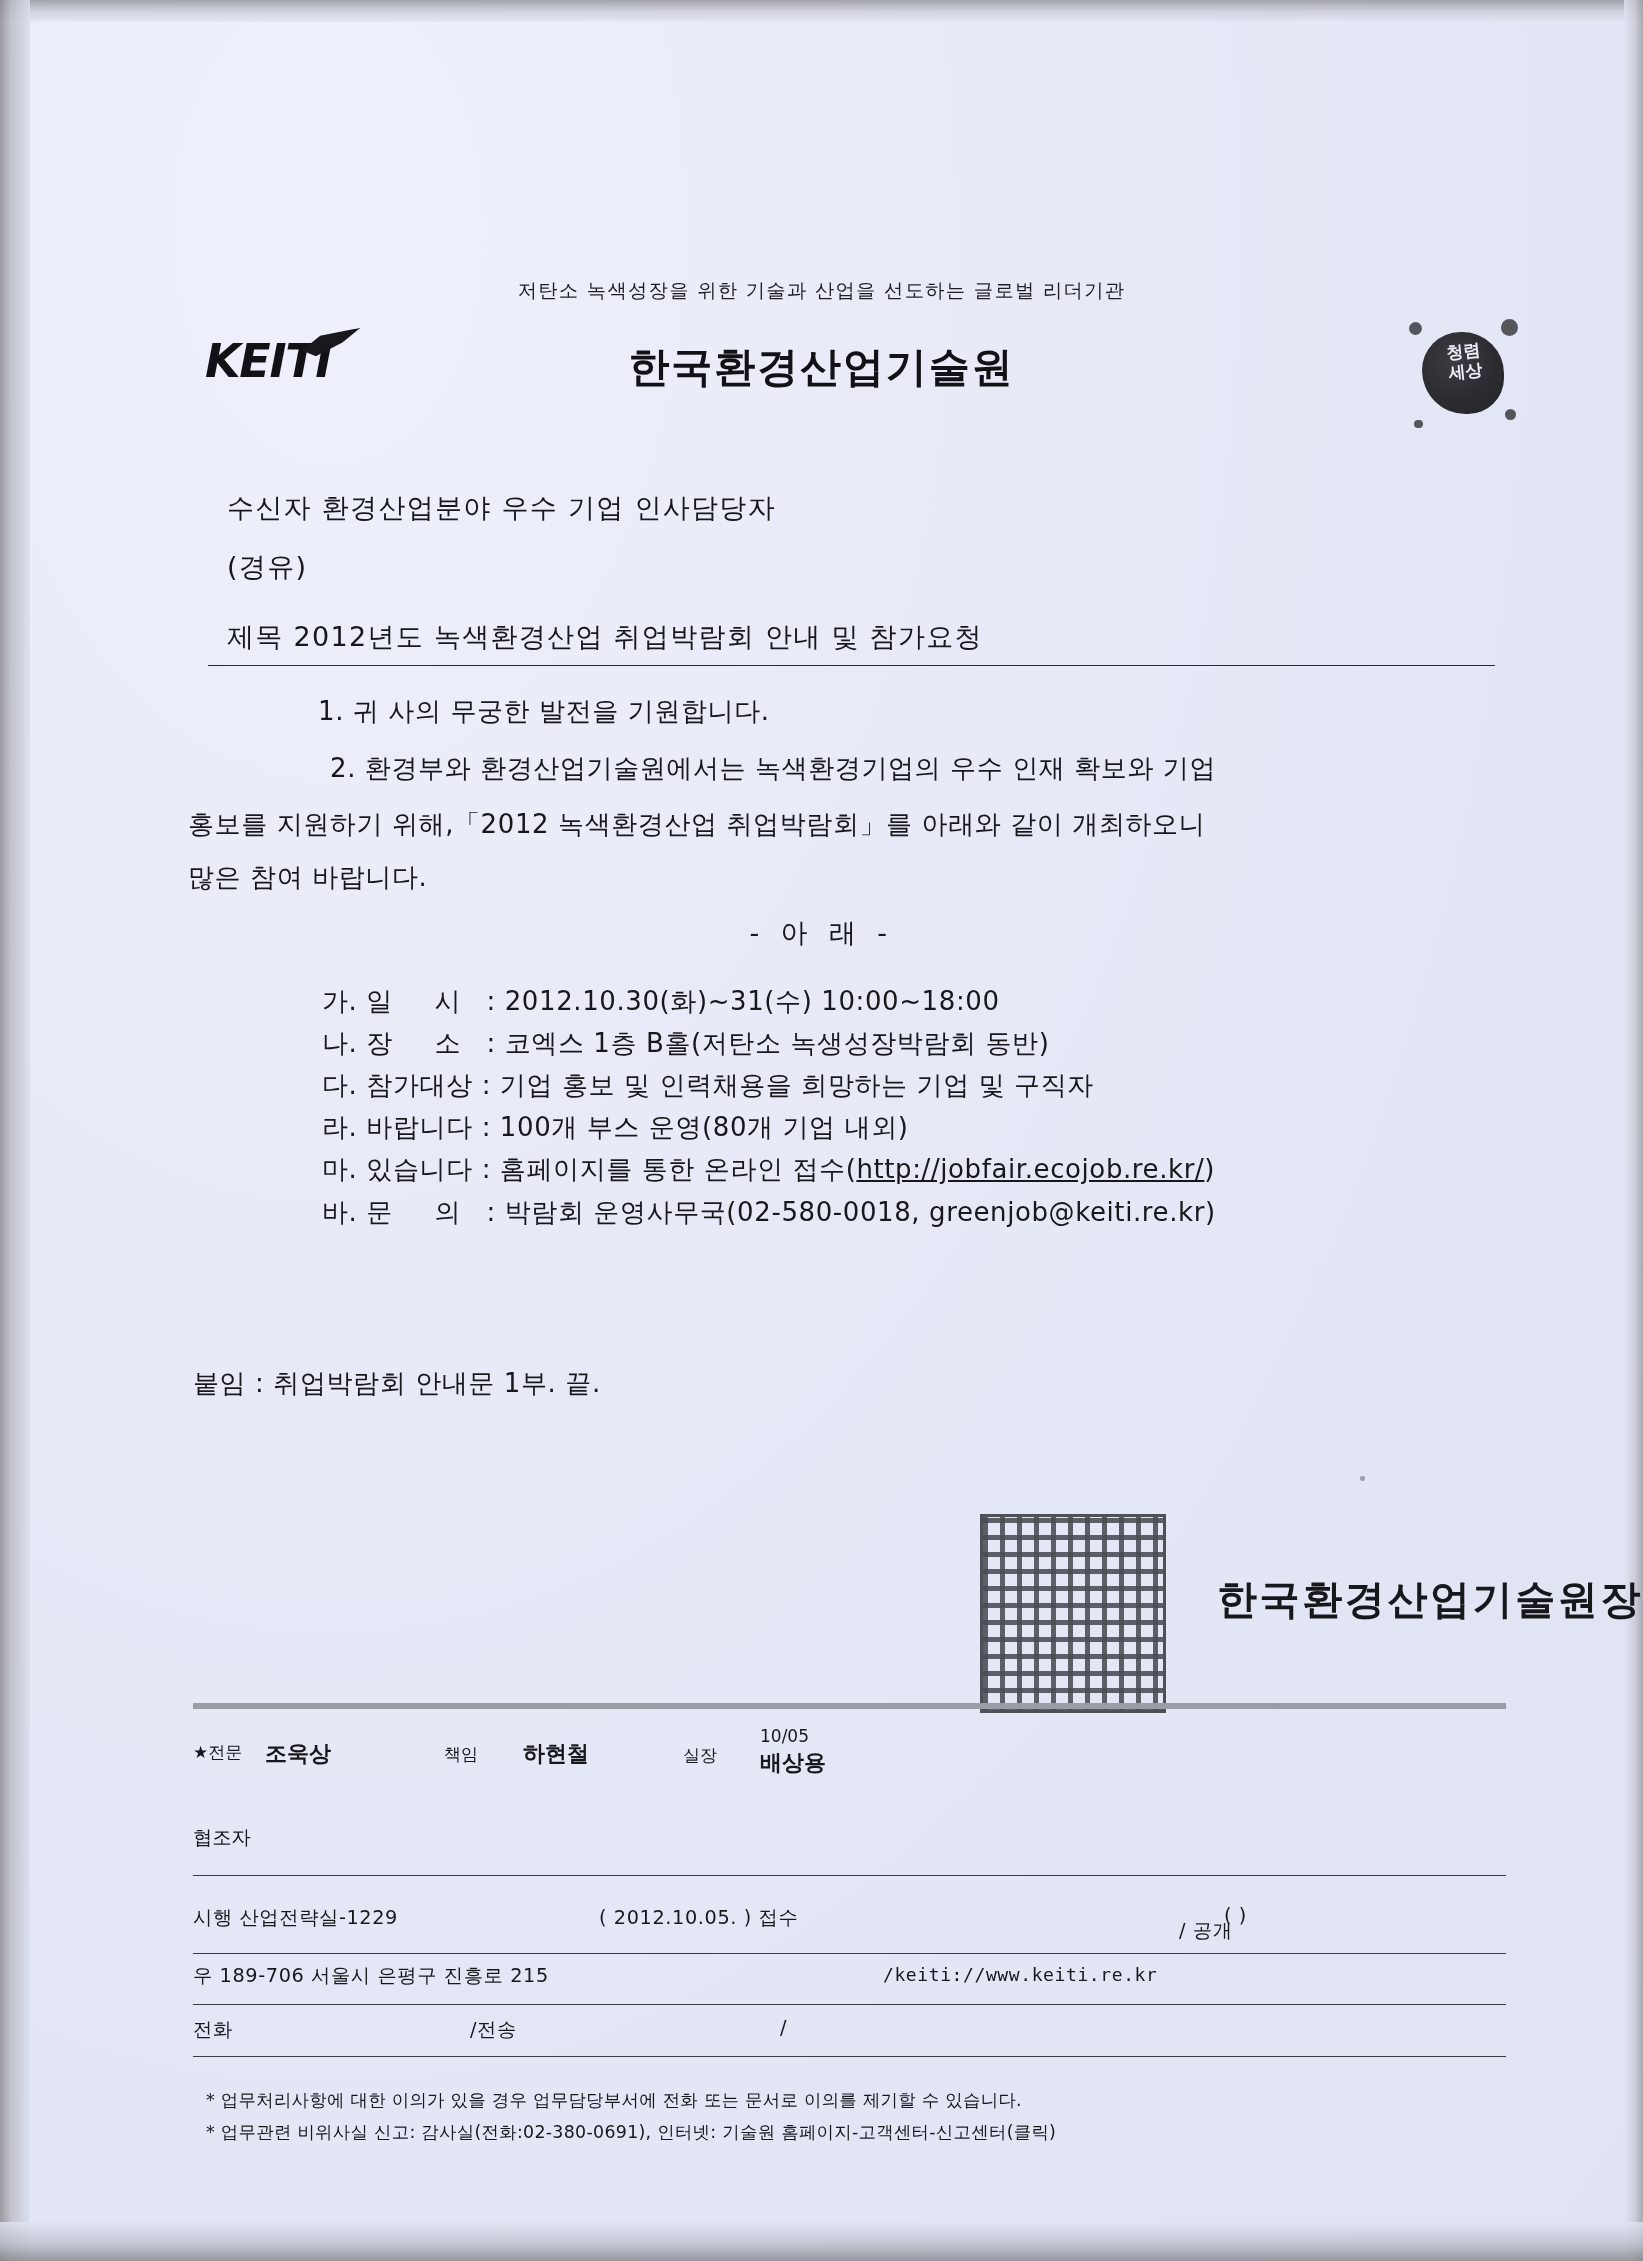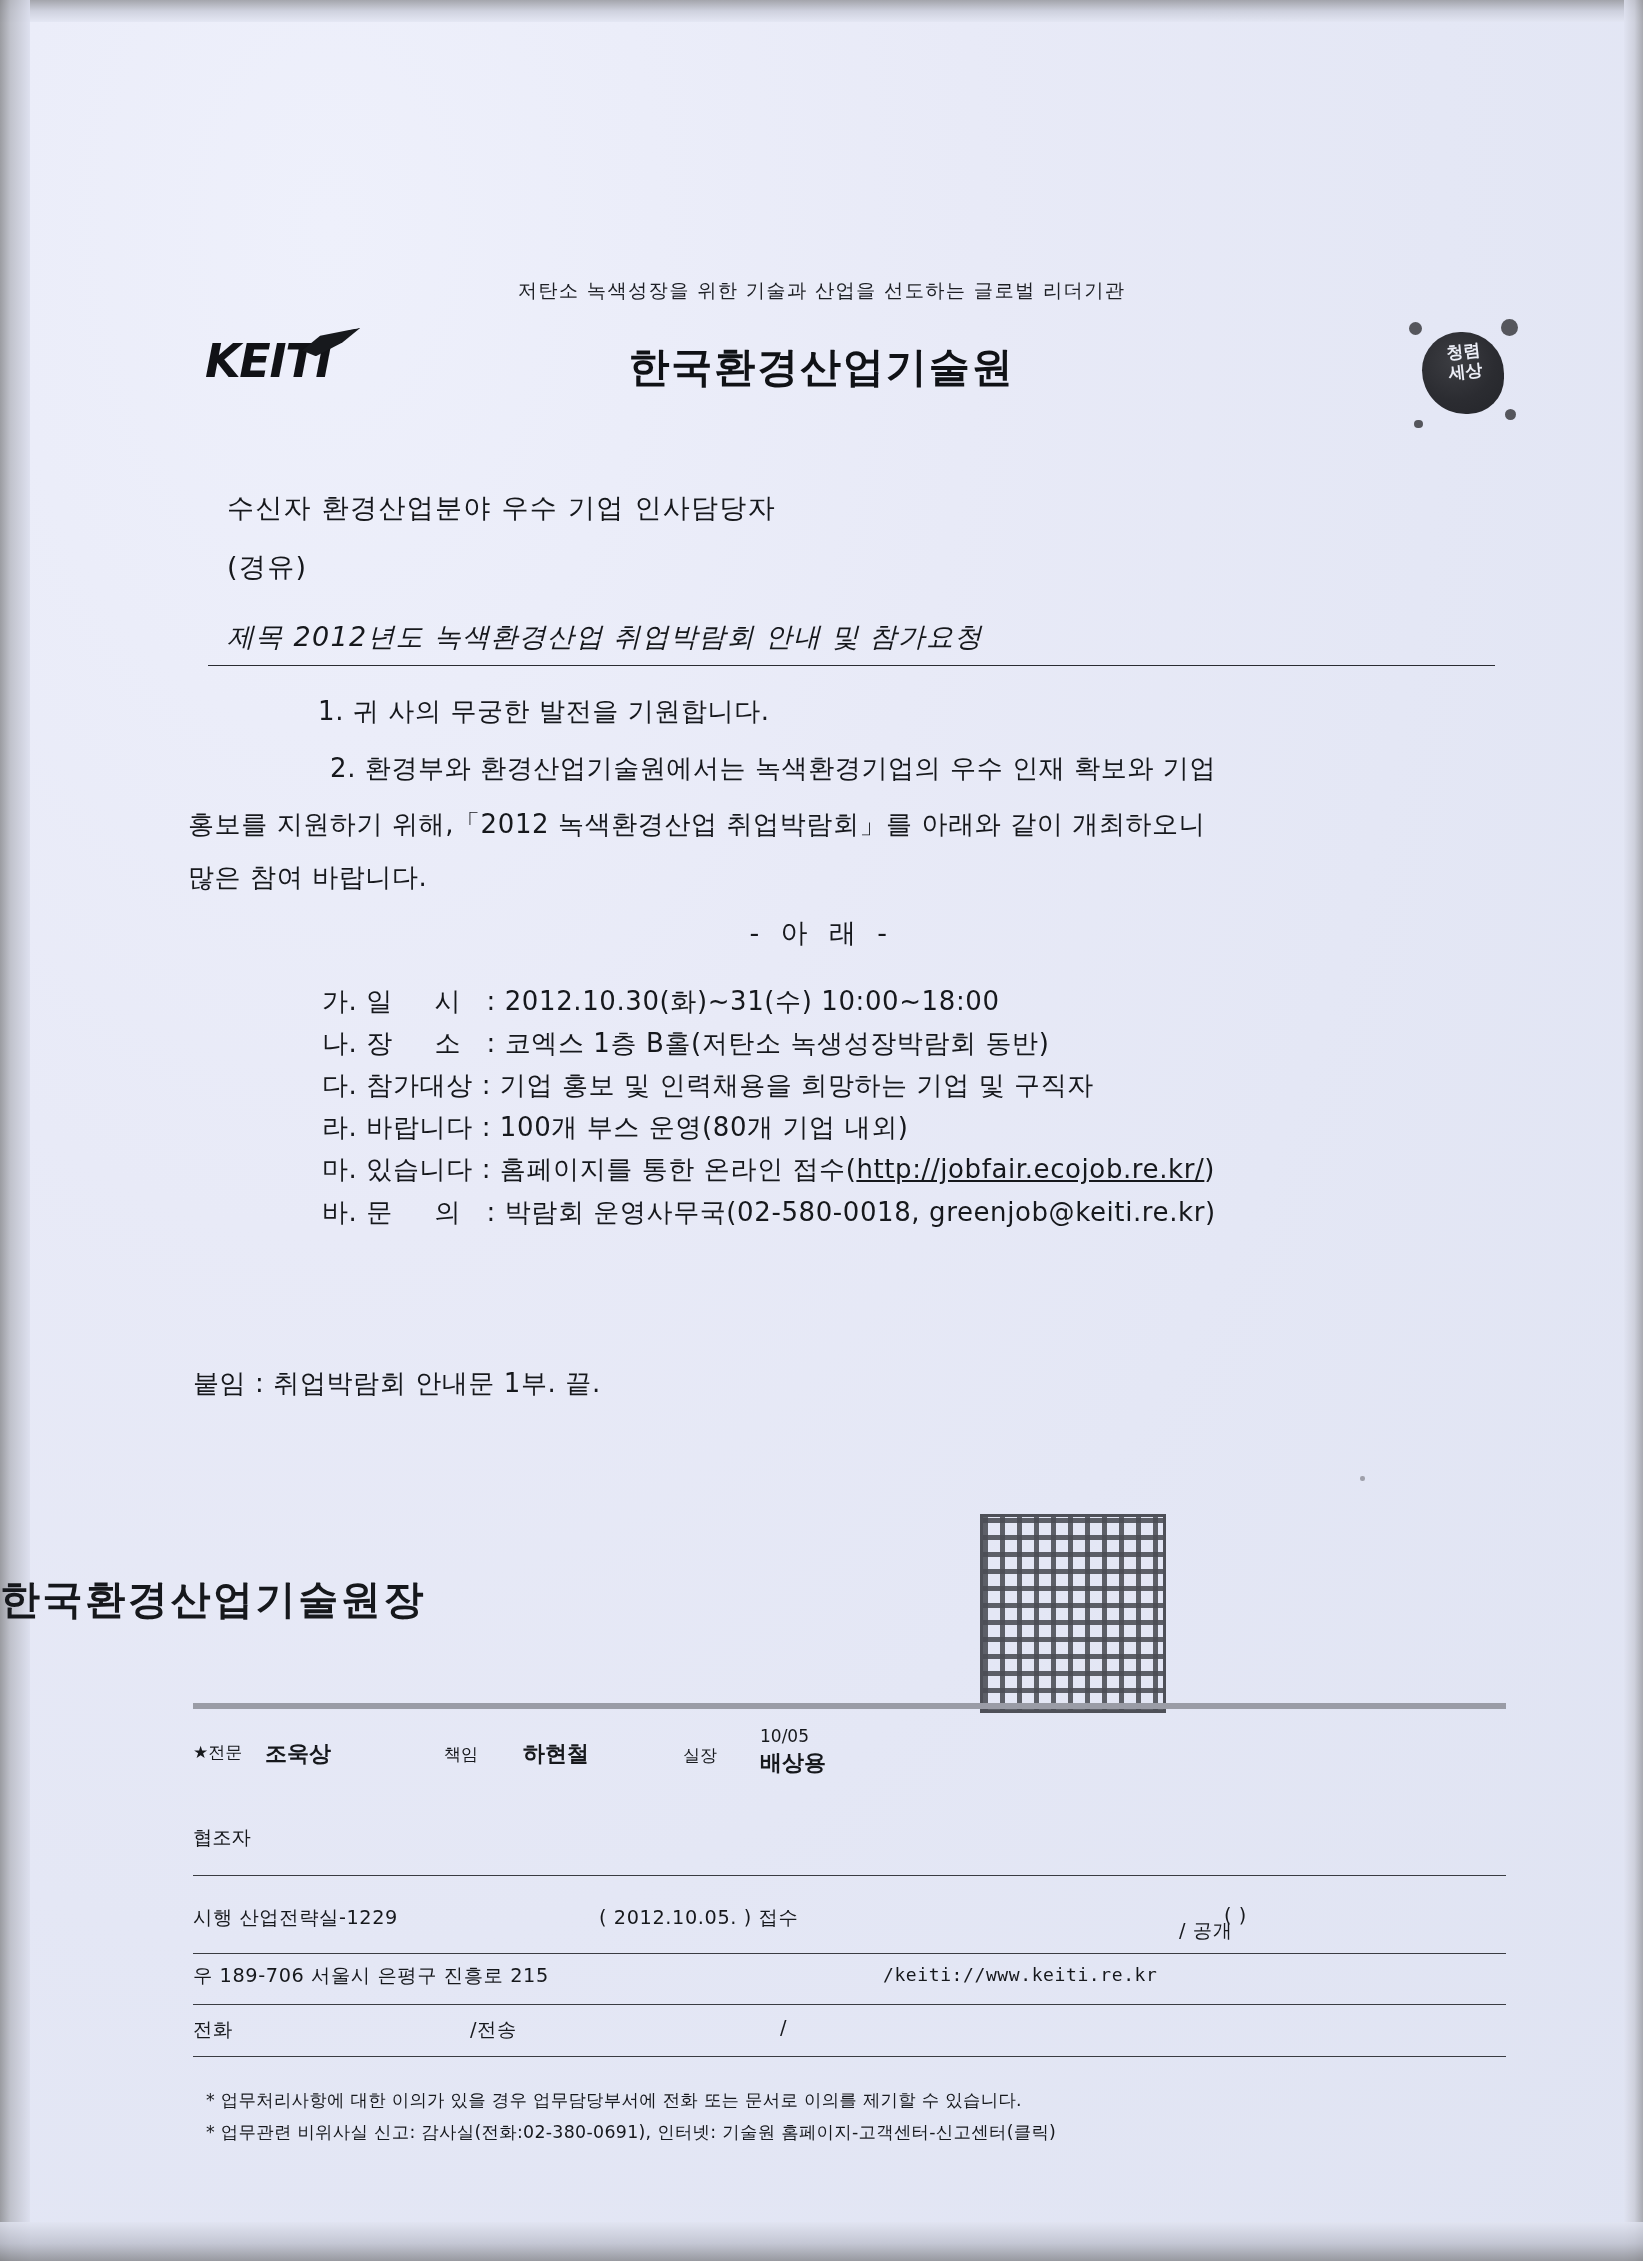--- a/index.html
+++ b/index.html
@@ -138,21 +138,20 @@
     top: 549px;
     font-size: 27px;
     letter-spacing: 1.3px;
   }
   .subject {
     position: absolute;
     left: 227px;
     top: 619px;
     font-size: 27px;
     letter-spacing: 1.3px;
-    font-style: italic;
   }
   .rule-top {
     position: absolute;
     left: 208px;
     right: 148px;
     top: 665px;
     height: 1.3px;
     background: #2a2c32;
   }
 
@@ -192,21 +191,21 @@
     left: 193px;
     top: 1366px;
     font-size: 26px;
     letter-spacing: 0.6px;
   }
 
   .signer {
     position: absolute;
     left: 0; right: 0;
     top: 1572px;
-    text-align: left;
+    text-align: right;
     font-size: 40px;
     font-weight: 600;
     letter-spacing: 2.6px;
     font-family: Liberation Mono, monospace;
   }
   .stamp {
     position: absolute;
     left: 980px;
     top: 1514px;
     width: 180px;

